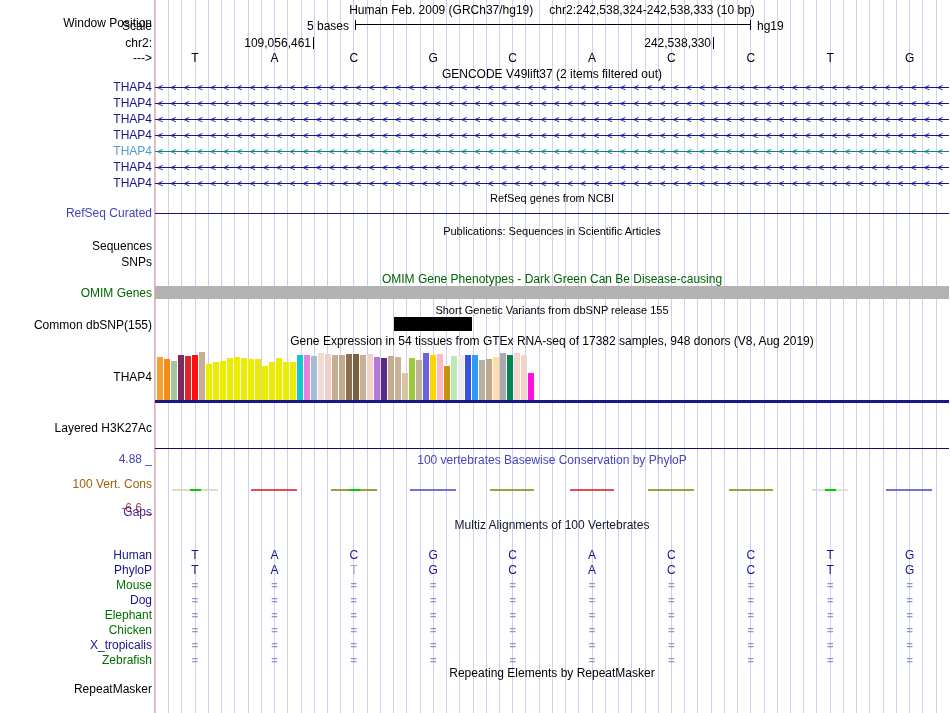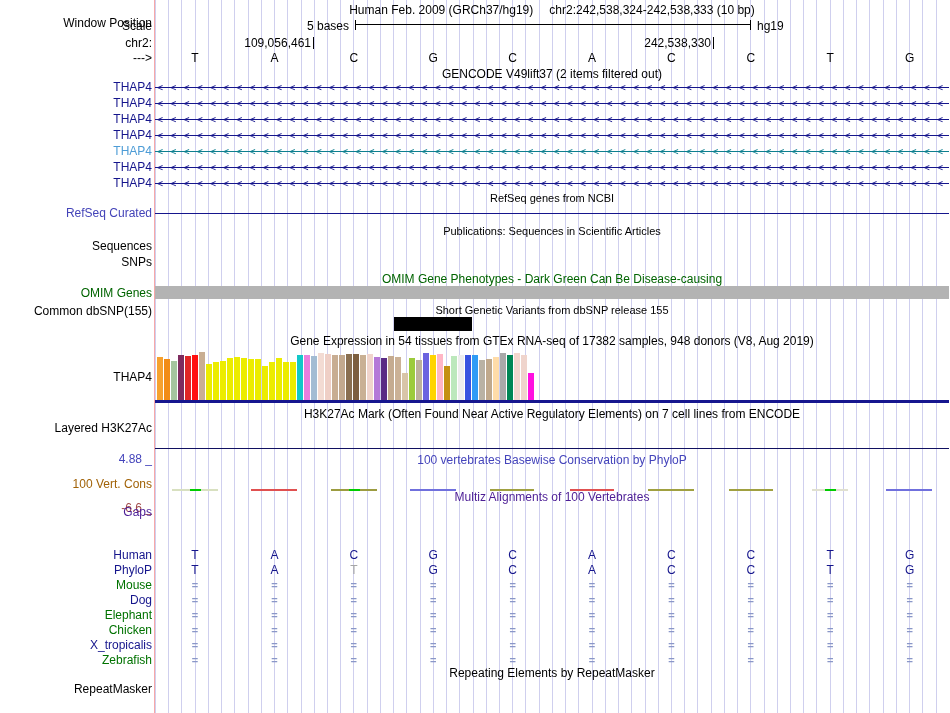--- a/index.html
+++ b/index.html
@@ -107,21 +107,21 @@
   <div class="ctitle" style="top:225px;font-size:11px;">Publications: Sequences in Scientific Articles</div>
   <div class="lbl" style="top:239px;">Sequences</div>
   <div class="lbl" style="top:255px;">SNPs</div>
 
   <div class="ctitle" style="top: 272px; color: rgb(0, 100, 0);" id="omim-title">OMIM Gene Phenotypes - Dark Green Can Be Disease-causing</div>
   <div class="hline" style="top: 286px; height: 13px; background: rgb(179, 179, 179);" id="omim-bar"></div>
   <div class="lbl" style="top: 286px; color: rgb(0, 100, 0);" id="omim-label">OMIM Genes</div>
 
   <div class="ctitle" style="top:304px;font-size:11px;">Short Genetic Variants from dbSNP release 155</div>
   <div style="position: absolute; left: 394px; top: 317px; width: 78px; height: 14px; background: rgb(0, 0, 0);" id="dbsnp-rect"></div>
-  <div class="lbl" style="top:304px;text-align:center;">Common dbSNP(155)</div>
+  <div class="lbl" style="top:318px;text-align:center;">Common dbSNP(155)</div>
 
   <div class="ctitle" style="top:334px;">Gene Expression in 54 tissues from GTEx RNA-seq of 17382 samples, 948 donors (V8, Aug 2019)</div>
   <div id="gtex-bars">
       <div class="bar" style="left: 157px; top: 357px; height: 43px; background: rgb(246, 161, 47);"></div>
       <div class="bar" style="left: 164px; top: 359px; height: 41px; background: rgb(242, 140, 22);"></div>
       <div class="bar" style="left: 171px; top: 361px; height: 39px; background: rgb(165, 196, 158);"></div>
       <div class="bar" style="left: 178px; top: 355px; height: 45px; background: rgb(125, 43, 94);"></div>
       <div class="bar" style="left: 185px; top: 356px; height: 44px; background: rgb(224, 37, 37);"></div>
       <div class="bar" style="left: 192px; top: 355px; height: 45px; background: rgb(255, 15, 15);"></div>
       <div class="bar" style="left: 199px; top: 352px; height: 48px; background: rgb(201, 174, 147);"></div>
@@ -169,21 +169,20 @@
       <div class="bar" style="left: 493px; top: 357px; height: 43px; background: rgb(255, 220, 168);"></div>
       <div class="bar" style="left: 500px; top: 353px; height: 47px; background: rgb(169, 169, 169);"></div>
       <div class="bar" style="left: 507px; top: 355px; height: 45px; background: rgb(0, 134, 85);"></div>
       <div class="bar" style="left: 514px; top: 353px; height: 47px; background: rgb(243, 214, 206);"></div>
       <div class="bar" style="left: 521px; top: 355px; height: 45px; background: rgb(239, 212, 204);"></div>
       <div class="bar" style="left: 528px; top: 373px; height: 27px; background: rgb(255, 16, 224);"></div>
     </div>
   <div class="lbl" style="top:370px;">THAP4</div>
   <div class="hline" style="top: 400px; height: 3px; background: rgb(22, 22, 143);" id="gtex-baseline"></div>
 
-  <div class="ctitle" style="top:407px;">H3K27Ac Mark (Often Found Near Active Regulatory Elements) on 7 cell lines from ENCODE</div>
   <div class="lbl" style="top:421px;">Layered H3K27Ac</div>
   <div class="hline" style="top:448px;height:1px;background:#101060;"></div>
 
   <div class="lbl" style="top: 452px; color: rgb(68, 68, 187);" id="cons-max">4.88 _</div>
   <div class="ctitle" style="top: 453px; color: rgb(68, 68, 187);" id="cons-title">100 vertebrates Basewise Conservation by PhyloP</div>
   <div class="lbl" style="top: 477px; color: #a16207;" id="cons-label">100 Vert. Cons</div>
   <div id="cons-marks">
       <div class="cons-mark" style="left: 171.7px; top: 489px; width: 46px; background: rgb(216, 224, 192);">
         <div class="cons-accent" style="background: rgb(0, 204, 0);"></div>
       </div>
@@ -196,21 +195,21 @@
       <div class="cons-mark" style="left: 569.7px; top: 489px; width: 44px; background: rgb(224, 80, 80);"></div>
       <div class="cons-mark" style="left: 648.1px; top: 489px; width: 46px; background: rgb(160, 160, 64);"></div>
       <div class="cons-mark" style="left: 728.5px; top: 489px; width: 44px; background: rgb(160, 160, 64);"></div>
       <div class="cons-mark" style="left: 811.9px; top: 489px; width: 36px; background: rgb(224, 224, 208);">
         <div class="cons-accent" style="background: rgb(0, 204, 0);"></div>
       </div>
       <div class="cons-mark" style="left: 886.3px; top: 489px; width: 46px; background: rgb(112, 112, 221);"></div>
     </div>
   <div class="lbl" style="top: 501px; color: rgb(160, 72, 72);" id="cons-min">-6.6 _</div>
 
-  <div class="ctitle" style="top: 490px; color: #4c1d95;" id="multiz-title">Multiz Alignments of 100 Vertebrates</div>
+  <div class="ctitle" style="top: 518px; color: #0f172a;" id="multiz-title">Multiz Alignments of 100 Vertebrates</div>
   <div class="lbl" style="top: 505px; color: #4c1d95;" id="gaps-label">Gaps</div>
   <div id="multiz-rows">
       <div class="mz-row" style="top: 548px;">
         <div class="basecol" style="left: 0px; top: 0px; color: rgb(21, 21, 140);">T</div>
         <div class="basecol" style="left: 79.4px; top: 0px; color: rgb(21, 21, 140);">A</div>
         <div class="basecol" style="left: 158.8px; top: 0px; color: rgb(21, 21, 140);">C</div>
         <div class="basecol" style="left: 238.2px; top: 0px; color: rgb(21, 21, 140);">G</div>
         <div class="basecol" style="left: 317.6px; top: 0px; color: rgb(21, 21, 140);">C</div>
         <div class="basecol" style="left: 397px; top: 0px; color: rgb(21, 21, 140);">A</div>
         <div class="basecol" style="left: 476.4px; top: 0px; color: rgb(21, 21, 140);">C</div>

